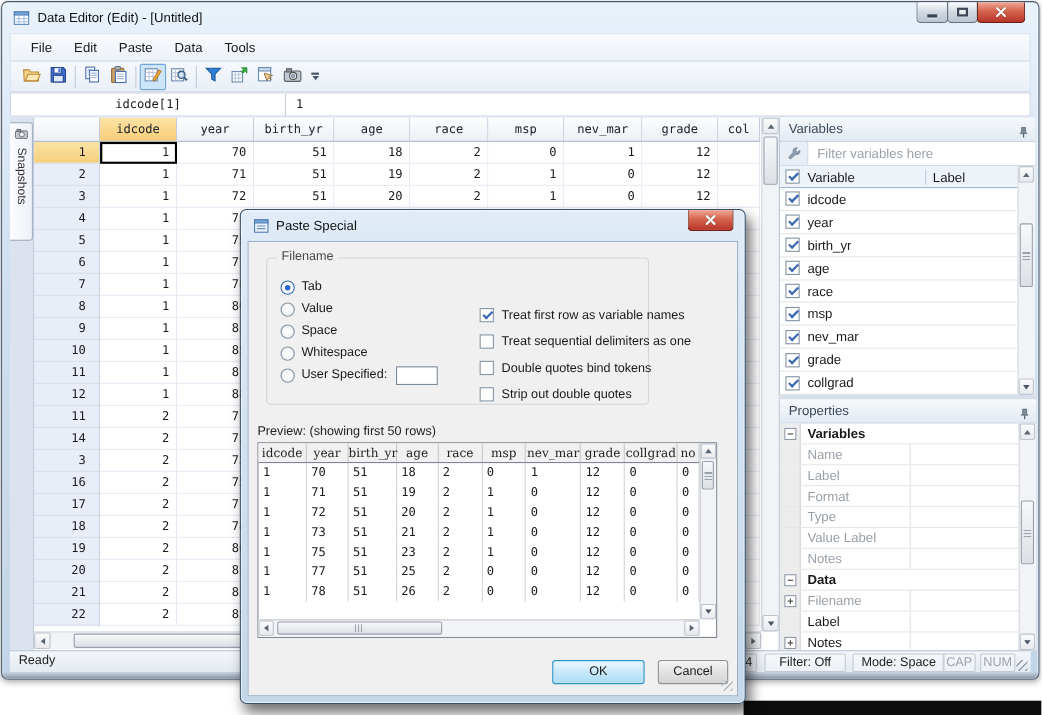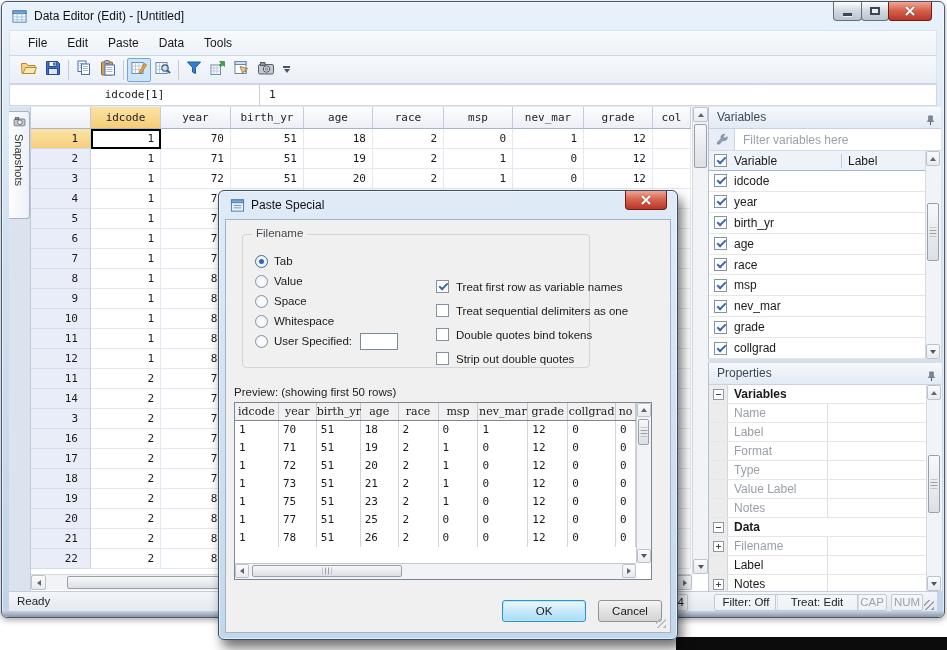--- a/index.html
+++ b/index.html
@@ -759,22 +759,22 @@
             </div>
         </div>
       </div>
     </div>
     <div class="splitterh"></div>
 
     <div class="statusbar">
       <span class="ready">Ready</span>
       <span class="seg clip" style="left:650px;width:29px">4</span>
       <span class="grip"></span>
-    <div class="seg" style="left: 705px; width: 64px;">Filter: Off</div>
-        <div class="seg" style="left: 766px; width: 84px;">Treat: Edit</div>
+    <div class="seg" style="left: 686px; width: 74px;">Filter: Off</div>
+        <div class="seg" style="left: 766px; width: 84px;">Mode: Space</div>
         <div class="seg muted" style="left: 848px; width: 30px;">CAP</div>
         <div class="seg muted" style="left: 882px; width: 32px;">NUM</div>
       </div>
     <div class="bottomframe"></div>
   </div>
 
   <div class="blackband"></div>
 
   <div class="dialog">
     <div class="dtitlebar">

